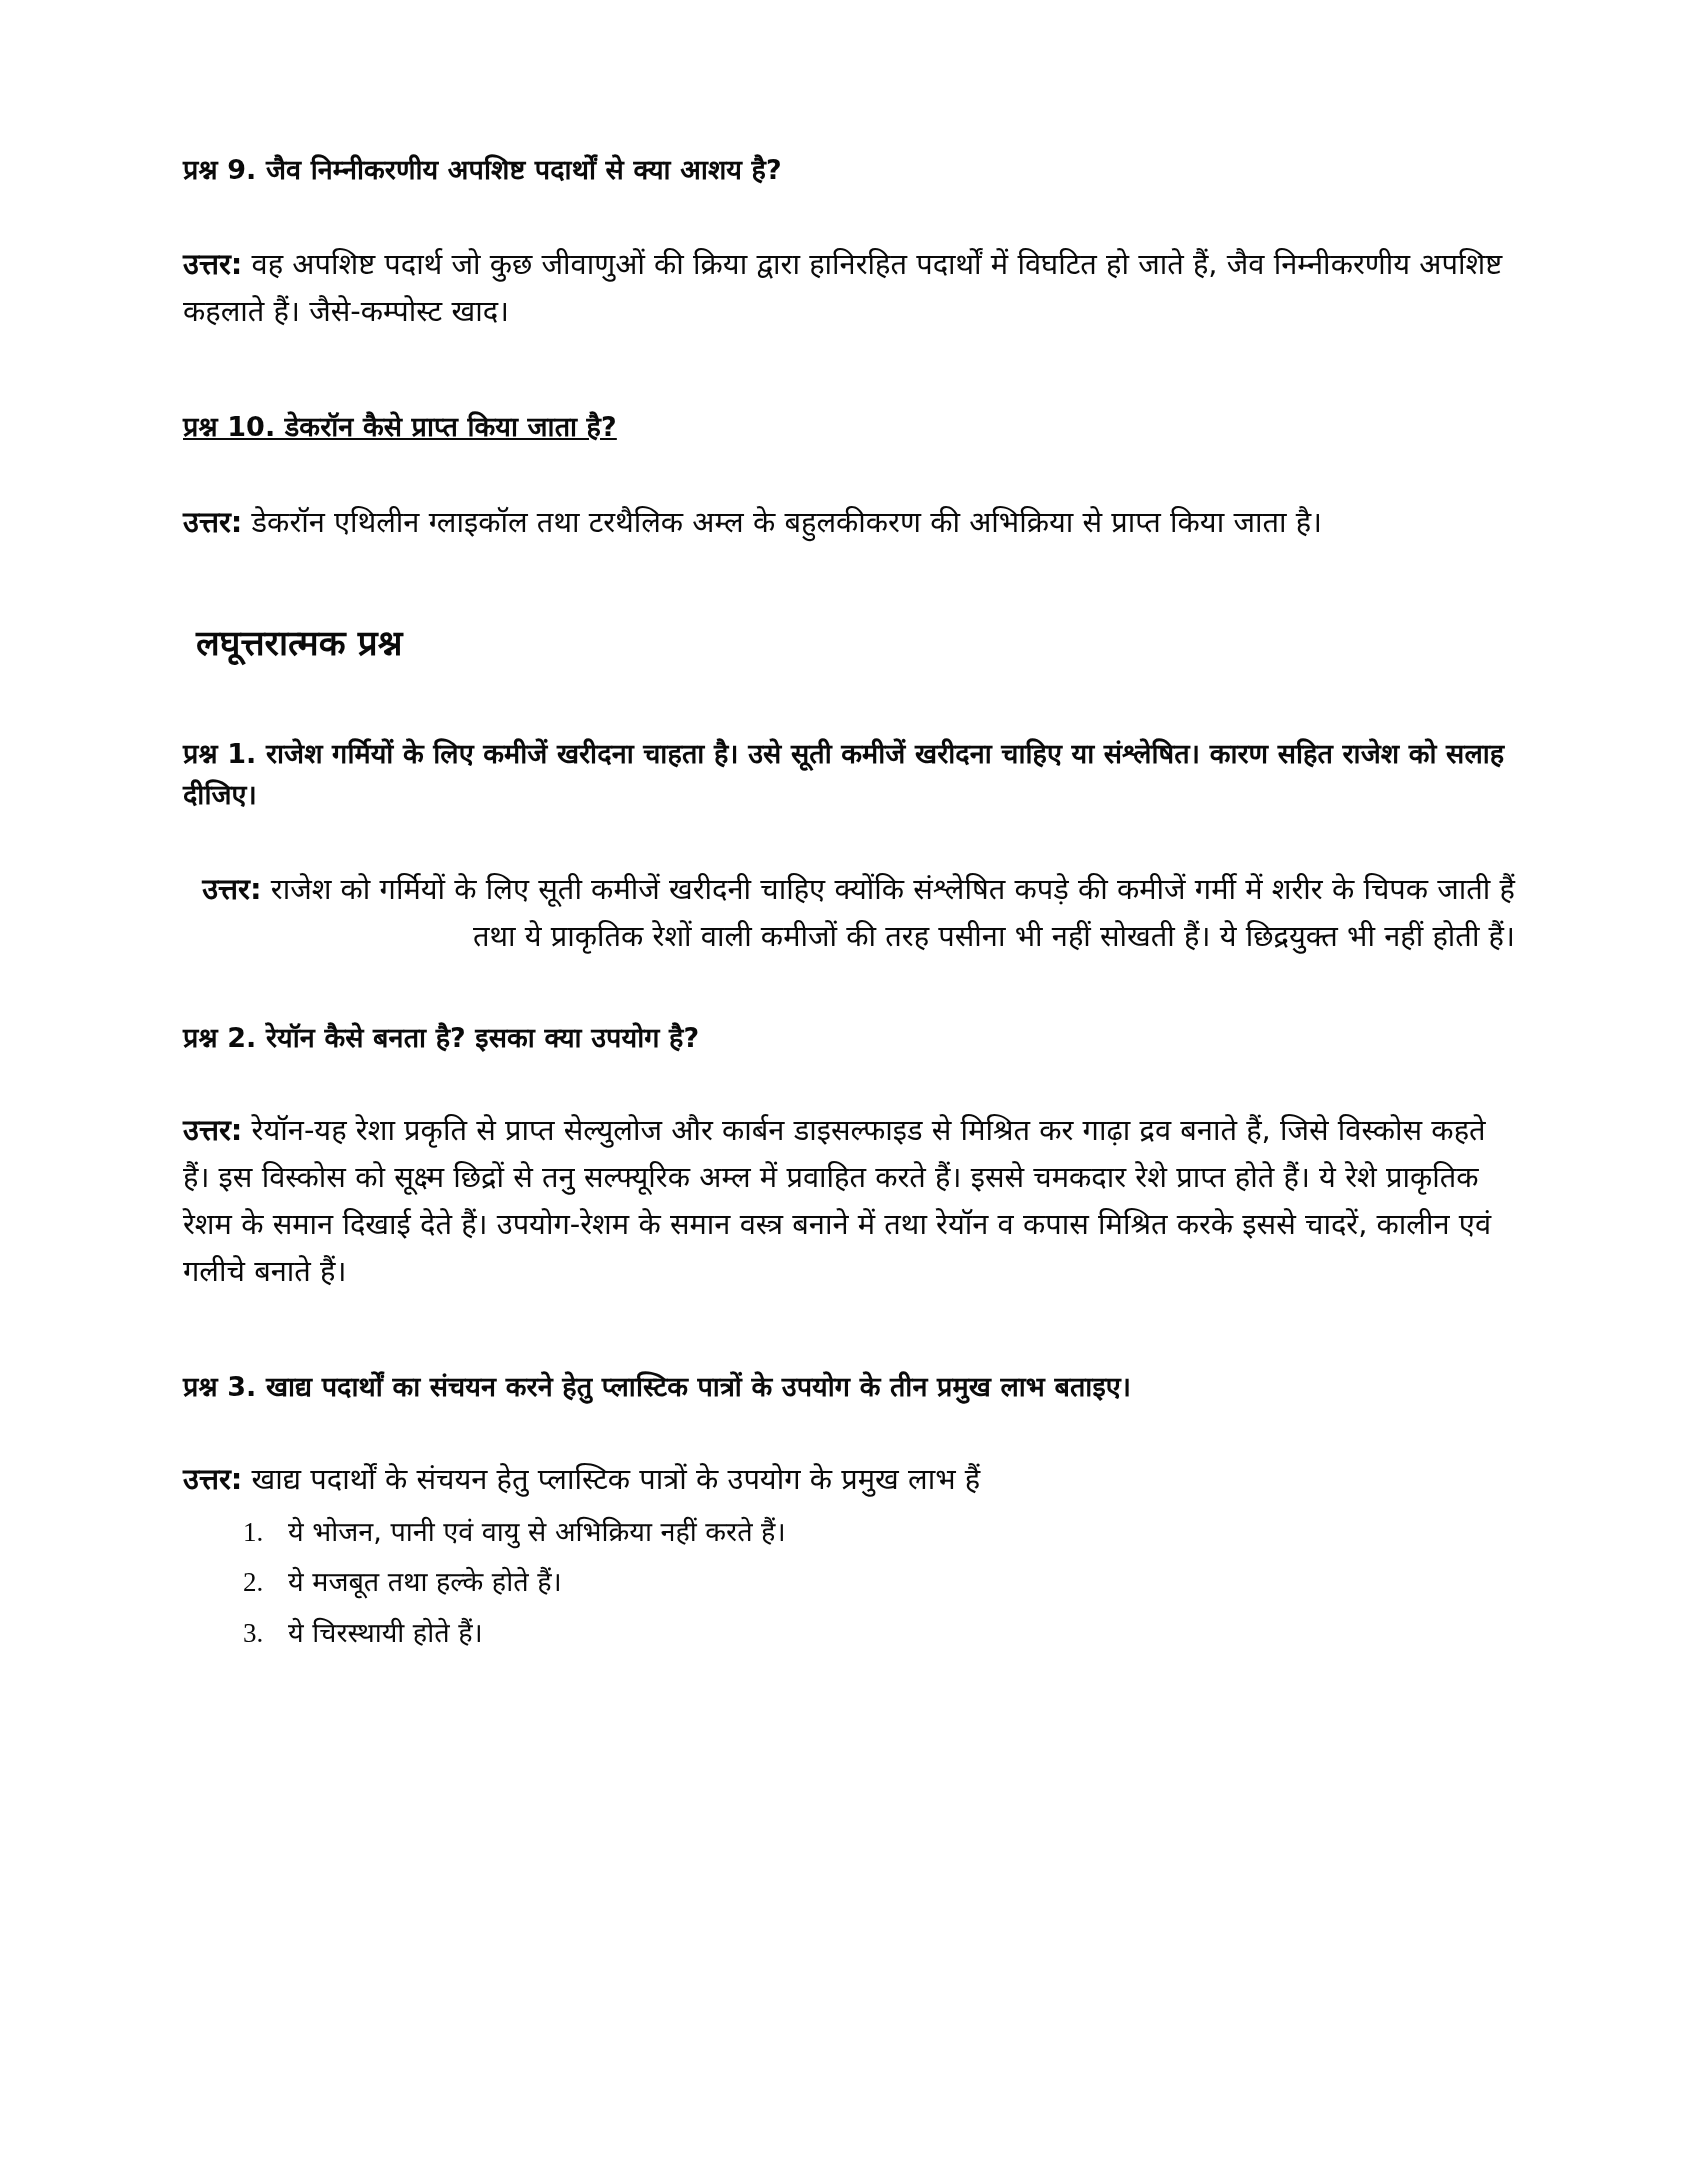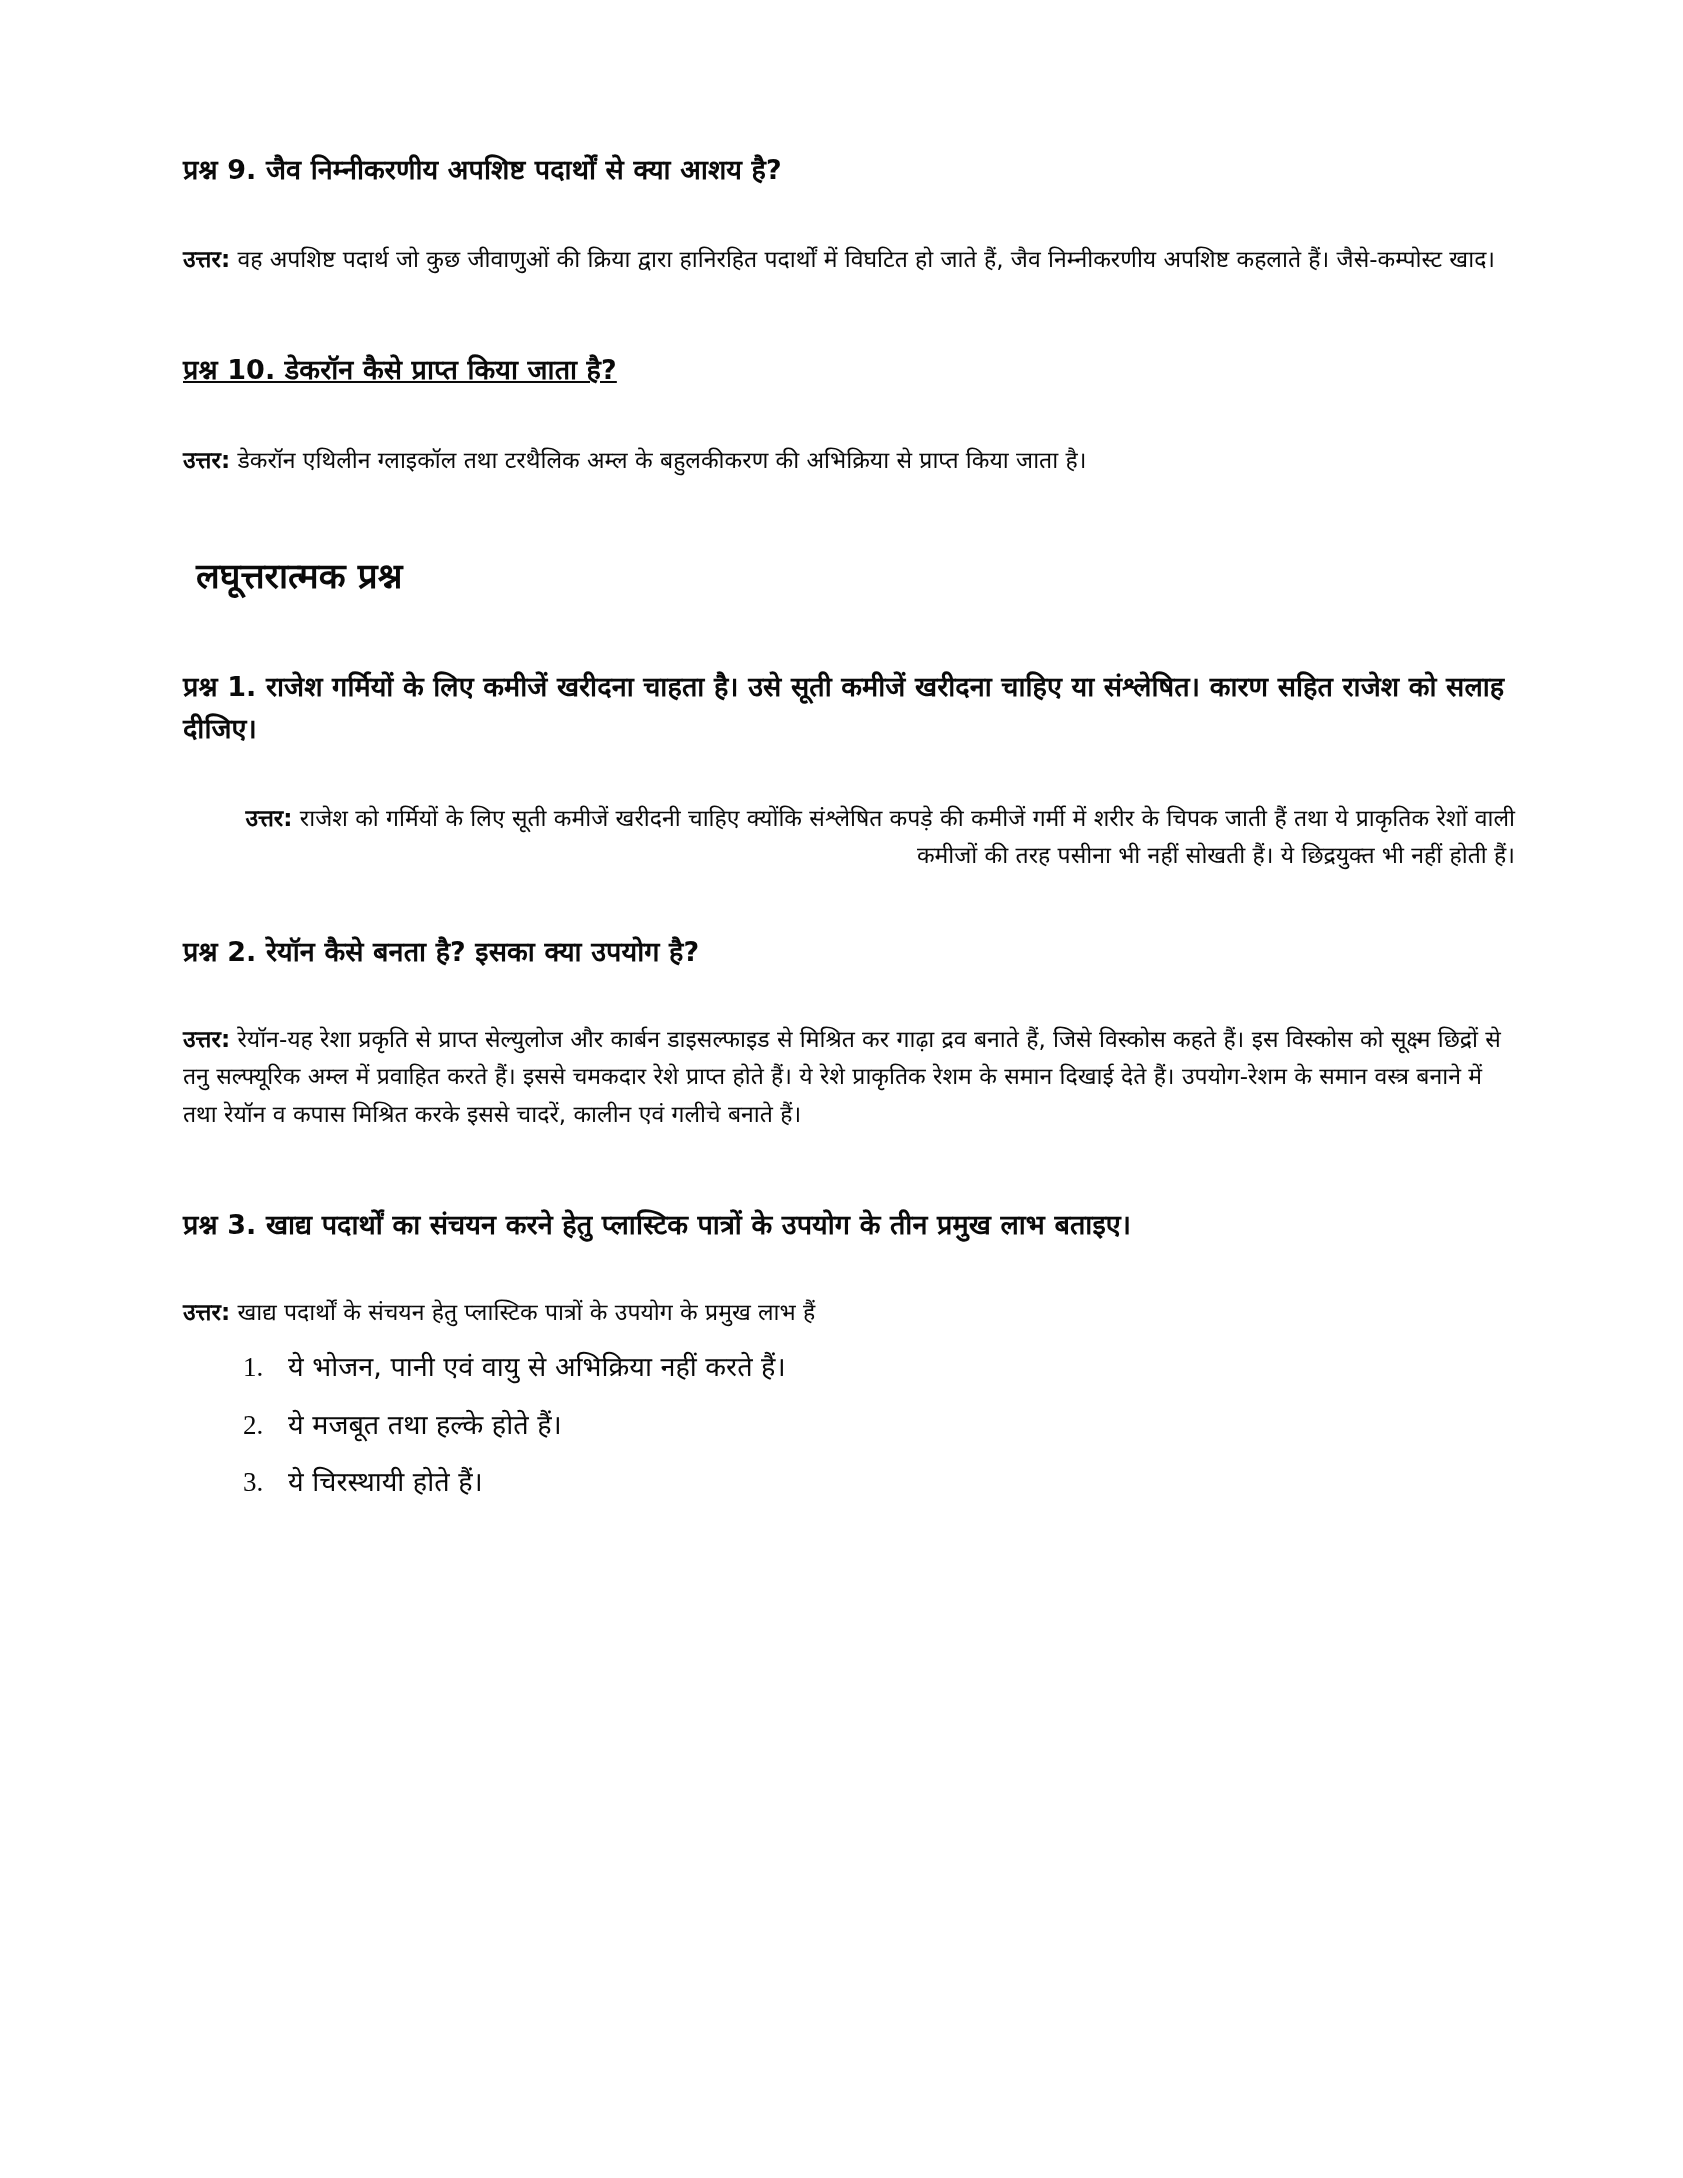--- a/index.html
+++ b/index.html
@@ -47,21 +47,21 @@
     font-size: 35px;
     line-height: 1.4;
     margin: 13px;
     color: #0a0a0a;
   }
 
   
   .answer {
     font-family: "DejaVu Sans", "Liberation Sans", sans-serif;
     font-weight: 400;
-    font-size: 23px;
+    font-size: 29px;
     line-height: 1.62;
     margin: 0;
     color: #0a0a0a;
     text-align: left;
   }
   .answer .lbl {
     font-weight: bold;
   }
 
   
@@ -82,21 +82,21 @@
   ol.benefits {
     font-family: "DejaVu Sans", "Liberation Sans", sans-serif;
     font-size: 27px;
     line-height: 1.58;
     margin: 0;
     padding-left: 87px;
     color: #0a0a0a;
   }
   ol.benefits li {
     padding-left: 18px;
-    margin: 15px 0 4px 0;
+    margin: 8px 0 4px 0;
   }
   ol.benefits li::marker {
     font-family: "Liberation Serif", serif;
   }
 </style>
 </head>
 <body>
 
 <div class="page">
   <div class="content">

